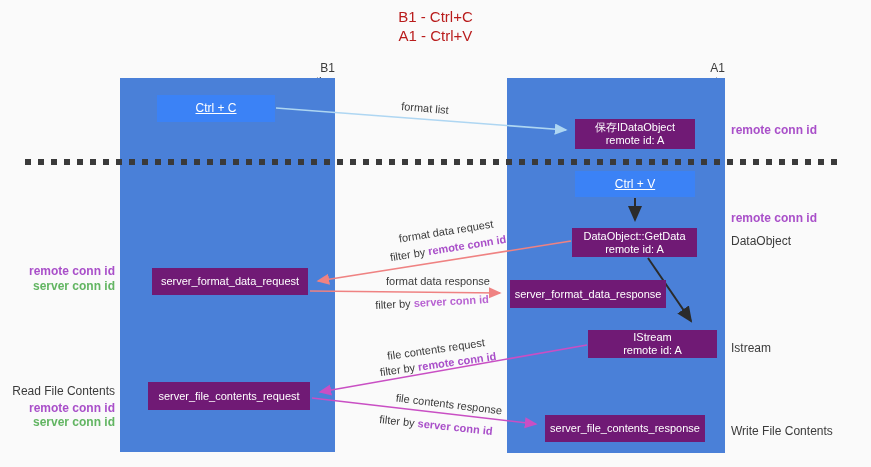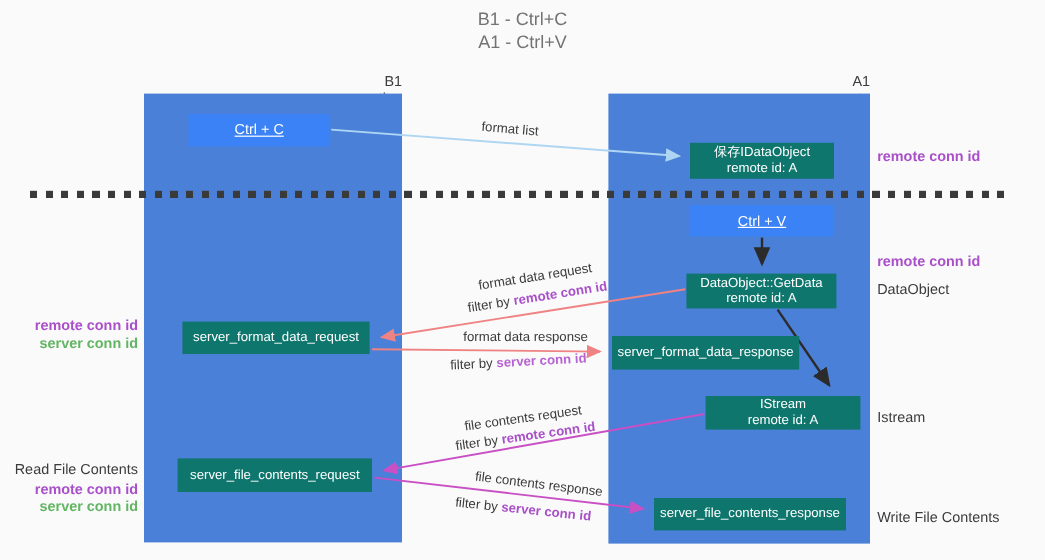--- a/index.html
+++ b/index.html
@@ -4,36 +4,36 @@
 <style>
   html,body{margin:0;padding:0;}
   body{
     width:871px;height:467px;position:relative;overflow:hidden;
     background:#fafafa;
     font-family:"Liberation Sans",sans-serif;
     color:#3b3b3b;
   }
   .abs{position:absolute;}
   
-  .title{left:0;top:7px;width:871px;text-align:center;font-size:15px;line-height:19px;color:#737373;}
+  .title{left:0;top:7px;width:871px;text-align:center;font-size:15px;line-height:19px;color:#b91c1c;}
   
   .lifeline{background:#4a80d8;}
   .lifeline.left{left:120px;top:78px;width:215px;height:374px;}
   .lifeline.right{left:507px;top:78px;width:218px;height:375px;}
   .col-header{top:45px;text-align:right;font-size:12px;line-height:14px;color:#3b3b3b;margin-top:16px;}
   .col-header.left{left:120px;width:215px;}
   .col-header.right{left:507px;width:218px;}
   
   .dashline{left:25px;top:159px;width:818px;height:6px;
     background:repeating-linear-gradient(90deg,#3a3a3a 0 6px,transparent 6px 13px);}
   
   .node{display:flex;flex-direction:column;align-items:center;justify-content:center;
     color:#fff;font-size:11px;line-height:13px;text-align:center;white-space:nowrap;}
   .green{background:#3b82f6;text-decoration:underline;}
-  .orange{background:#0f766e;}
+  .orange{background:#701a75;}
   .b-ctrlc{left:157px;top:95px;width:118px;height:27px;font-size:12px;}
   .b-save{left:575px;top:119px;width:120px;height:30px;}
   .b-ctrlv{left:575px;top:171px;width:120px;height:26px;font-size:12px;}
   .b-getdata{left:572px;top:228px;width:125px;height:29px;}
   .b-freq{left:152px;top:268px;width:156px;height:27px;align-items:center;}
   .b-fresp{left:510px;top:280px;width:156px;height:28px;}
   .b-istream{left:588px;top:330px;width:129px;height:28px;}
   .b-creq{left:148px;top:382px;width:162px;height:28px;}
   .b-cresp{left:545px;top:415px;width:160px;height:27px;}
   

